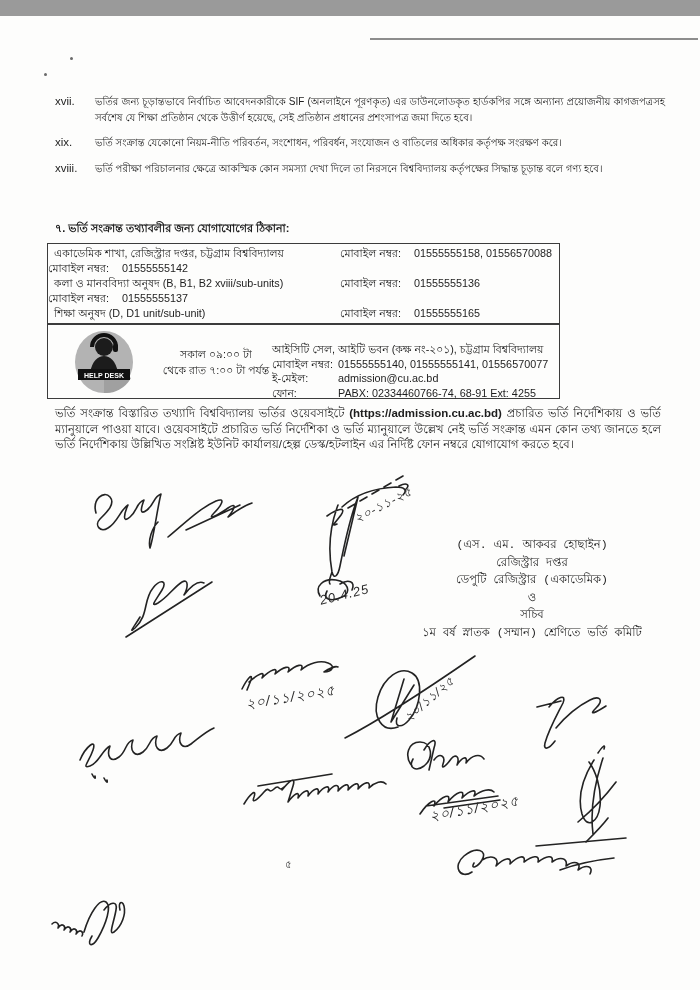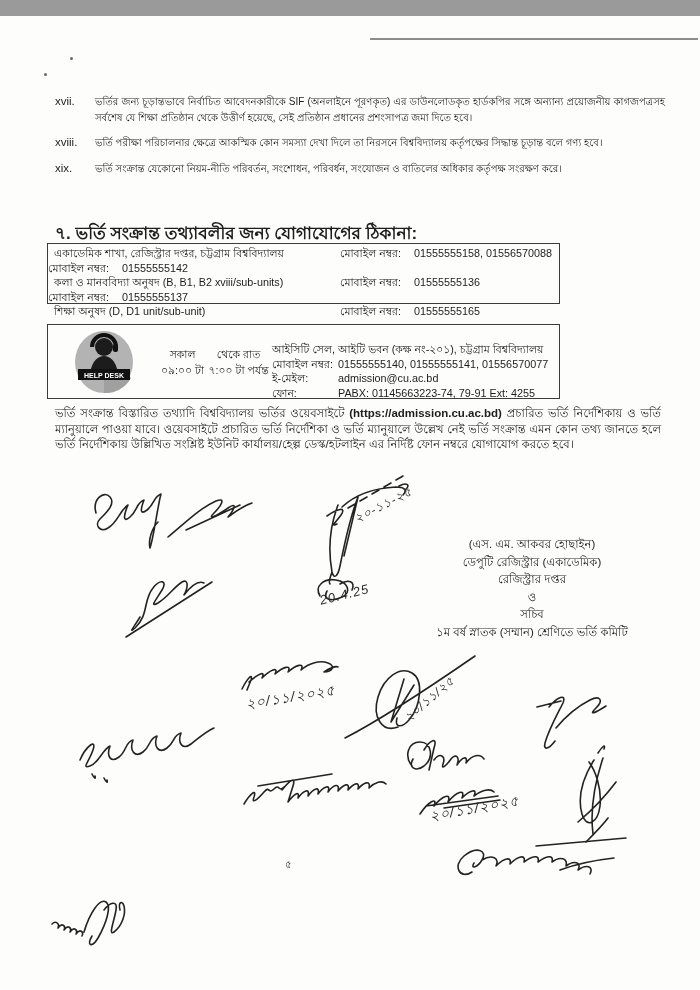--- a/index.html
+++ b/index.html
@@ -15,62 +15,62 @@
   .speck.s2{left:44px;top:57px;}
 
   
   .roman-list{position:absolute;left:55px;top:78px;width:610px;}
   .roman-item{display:flex;margin-bottom:10px;}
   .roman-num{width:40px;flex:0 0 40px;font-size:11.5px;line-height:15.5px;}
   .roman-text{flex:1;font-size:10px;line-height:15.5px;text-align:justify;}
 
   .section-heading{
     position:absolute;left:55px;top:204px;width:600px;
-    font-size:17px;font-weight:bold;
+    font-size:11px;font-weight:bold;
   }
 
   
   .contact-table{
-    position:absolute;left:47px;top:227px;width:513px;height:61px;
+    position:absolute;left:47px;top:227px;width:513px;height:81px;
     border:1.5px solid #3c3c3c;box-sizing:border-box;
     display:flex;flex-direction:column;justify-content:space-around;
     padding:2px 0;
   }
   .contact-row{display:flex;font-size:10.8px;line-height:14.5px;}
   .contact-office{flex:1;padding-left:6px;}
   .contact-label{flex:0 0 68px;}
   .contact-numbers{flex:0 0 145px;padding-left:6px;}
 
   
   .helpdesk-table{
     position:absolute;left:47px;top:308px;width:513px;height:75px;
     border:1.5px solid #3c3c3c;box-sizing:border-box;
     display:flex;align-items:stretch;
   }
   .hd-logo-col{flex:0 0 112px;display:flex;align-items:center;justify-content:center;}
   .hd-hours-col{
-    flex:0 0 112px;display:flex;flex-direction:row;align-items:center;justify-content:center;
+    flex:0 0 112px;display:flex;flex-direction:column;align-items:center;justify-content:center;
     font-size:10.8px;line-height:16px;text-align:center;
   }
   .hd-details-col{flex:1;display:flex;flex-direction:column;justify-content:space-around;padding:17px 4px 3px 0;}
   .hd-line{font-size:10.8px;line-height:14.5px;display:flex;}
   .hd-label{flex:0 0 66px;}
   .hd-value{flex:1;}
 
   
   .website-note{
     position:absolute;left:55px;top:390px;width:606px;
     font-size:11.5px;line-height:15.6px;text-align:justify;
   }
   .website-link{font-weight:bold;}
 
   
   .signatory{
     position:absolute;left:396px;top:520px;width:272px;
-    text-align:center;font-size:11.5px;line-height:17.5px;
+    text-align:center;font-size:11.5px;line-height:17.5px;font-family:Liberation Mono, monospace;
   }
 
   
   .ink{position:absolute;left:0;top:0;width:700px;height:990px;pointer-events:none;}
   .ink path{fill:none;stroke:#232323;stroke-width:1.6;stroke-linecap:round;stroke-linejoin:round;}
   .hw-date{
     position:absolute;font-style:italic;color:#2a2a2a;
     font-size:13px;white-space:nowrap;transform-origin:left center;
     letter-spacing:1px;
   }
@@ -90,26 +90,26 @@
   <div class="top-line"></div>
   <div class="speck s1"></div>
   <div class="speck s2"></div>
 
   <div class="roman-list">
     <div class="roman-item">
       <div class="roman-num">xvii.</div>
       <div class="roman-text">ভর্তির জন্য চূড়ান্তভাবে নির্বাচিত আবেদনকারীকে SIF (অনলাইনে পূরণকৃত) এর ডাউনলোডকৃত হার্ডকপির সঙ্গে অন্যান্য প্রয়োজনীয় কাগজপত্রসহ সর্বশেষ যে শিক্ষা প্রতিষ্ঠান থেকে উত্তীর্ণ হয়েছে, সেই প্রতিষ্ঠান প্রধানের প্রশংসাপত্র জমা দিতে হবে।</div>
     </div>
     <div class="roman-item">
+      <div class="roman-num">xix.</div>
+      <div class="roman-text">ভর্তি সংক্রান্ত যেকোনো নিয়ম-নীতি পরিবর্তন, সংশোধন, পরিবর্ধন, সংযোজন ও বাতিলের অধিকার কর্তৃপক্ষ সংরক্ষণ করে।</div>
+    </div>
+    <div class="roman-item">
       <div class="roman-num">xviii.</div>
       <div class="roman-text">ভর্তি পরীক্ষা পরিচালনার ক্ষেত্রে আকস্মিক কোন সমস্যা দেখা দিলে তা নিরসনে বিশ্ববিদ্যালয় কর্তৃপক্ষের সিদ্ধান্ত চূড়ান্ত বলে গণ্য হবে।</div>
-    </div>
-    <div class="roman-item">
-      <div class="roman-num">xix.</div>
-      <div class="roman-text">ভর্তি সংক্রান্ত যেকোনো নিয়ম-নীতি পরিবর্তন, সংশোধন, পরিবর্ধন, সংযোজন ও বাতিলের অধিকার কর্তৃপক্ষ সংরক্ষণ করে।</div>
     </div>
   </div>
 
   <div class="section-heading">৭. ভর্তি সংক্রান্ত তথ্যাবলীর জন্য যোগাযোগের ঠিকানা:</div>
 
   <div class="contact-table">
     <div class="contact-row">
       <div class="contact-office">একাডেমিক শাখা, রেজিস্ট্রার দপ্তর, চট্টগ্রাম বিশ্ববিদ্যালয়</div>
       <div class="contact-label">মোবাইল নম্বর:</div>
       <div class="contact-numbers">01555555158, 01556570088</div>
@@ -158,33 +158,33 @@
       <div class="hd-line">
         <span class="hd-label">মোবাইল নম্বর:</span>
         <span class="hd-value">01555555140, 01555555141, 01556570077</span>
       </div>
       <div class="hd-line">
         <span class="hd-label">ই-মেইল:</span>
         <span class="hd-value">admission@cu.ac.bd</span>
       </div>
       <div class="hd-line">
         <span class="hd-label">ফোন:</span>
-        <span class="hd-value">PABX: 01145663223-74, 79-91 Ext: 4255</span>
+        <span class="hd-value">PABX: 02334460766-74, 68-91 Ext: 4255</span>
       </div>
     </div>
   </div>
 
   <div class="website-note">
     <span>ভর্তি সংক্রান্ত বিস্তারিত তথ্যাদি বিশ্ববিদ্যালয় ভর্তির ওয়েবসাইটে </span><span class="website-link">(https://admission.cu.ac.bd)</span><span> প্রচারিত ভর্তি নির্দেশিকায় ও ভর্তি ম্যানুয়ালে পাওয়া যাবে। ওয়েবসাইটে প্রচারিত ভর্তি নির্দেশিকা ও ভর্তি ম্যানুয়ালে উল্লেখ নেই ভর্তি সংক্রান্ত এমন কোন তথ্য জানতে হলে ভর্তি নির্দেশিকায় উল্লিখিত সংশ্লিষ্ট ইউনিট কার্যালয়/হেল্প ডেস্ক/হটলাইন এর নির্দিষ্ট ফোন নম্বরে যোগাযোগ করতে হবে।</span>
   </div>
 
   <div class="signatory">
     <div>(এস. এম. আকবর হোছাইন)</div>
+    <div>রেজিস্ট্রার দপ্তর</div>
     <div>ডেপুটি রেজিস্ট্রার (একাডেমিক)</div>
-    <div>রেজিস্ট্রার দপ্তর</div>
     <div>ও</div>
     <div>সচিব</div>
     <div>১ম বর্ষ স্নাতক (সম্মান) শ্রেণিতে ভর্তি কমিটি</div>
   </div>
 
   <svg class="ink" viewBox="0 0 700 990">
     <path d="M96,497 C92,483 104,474 110,481 C116,488 106,497 100,503 C94,509 100,517 108,512 C118,506 120,494 128,489 C124,498 122,508 130,501 C138,494 136,487 144,484 C141,492 139,500 147,494 C155,488 153,481 161,478 C158,488 154,520 150,532 C148,524 152,512 158,506"></path>
     <path d="M168,521 C186,506 200,492 216,485 C226,481 222,489 214,497 C206,505 218,499 228,492 C238,485 234,494 228,501 C236,495 246,489 252,487 M186,514 L240,489"></path>
     <path d="M338,489 C330,510 328,534 332,556 C334,564 338,560 340,550 C346,520 352,496 358,481 L344,540 M327,500 C337,493 347,490 341,499 C336,506 330,511 337,508 M342,491 C356,478 376,472 396,471 C404,471 408,474 403,479 M348,492 l7,-4 m5,-3 l7,-4 m5,-3 l7,-4 m5,-3 l7,-4 m5,-3 l7,-4 M399,470 C407,466 411,469 405,474 M332,556 C330,562 328,566 330,568"></path>
     <path d="M140,601 C134,611 128,618 135,612 C149,599 143,584 153,572 C160,563 168,564 162,574 C156,584 149,592 158,587 C168,581 174,571 182,566 C189,562 188,572 184,579 C191,570 198,564 204,567 M126,621 L212,566"></path>

